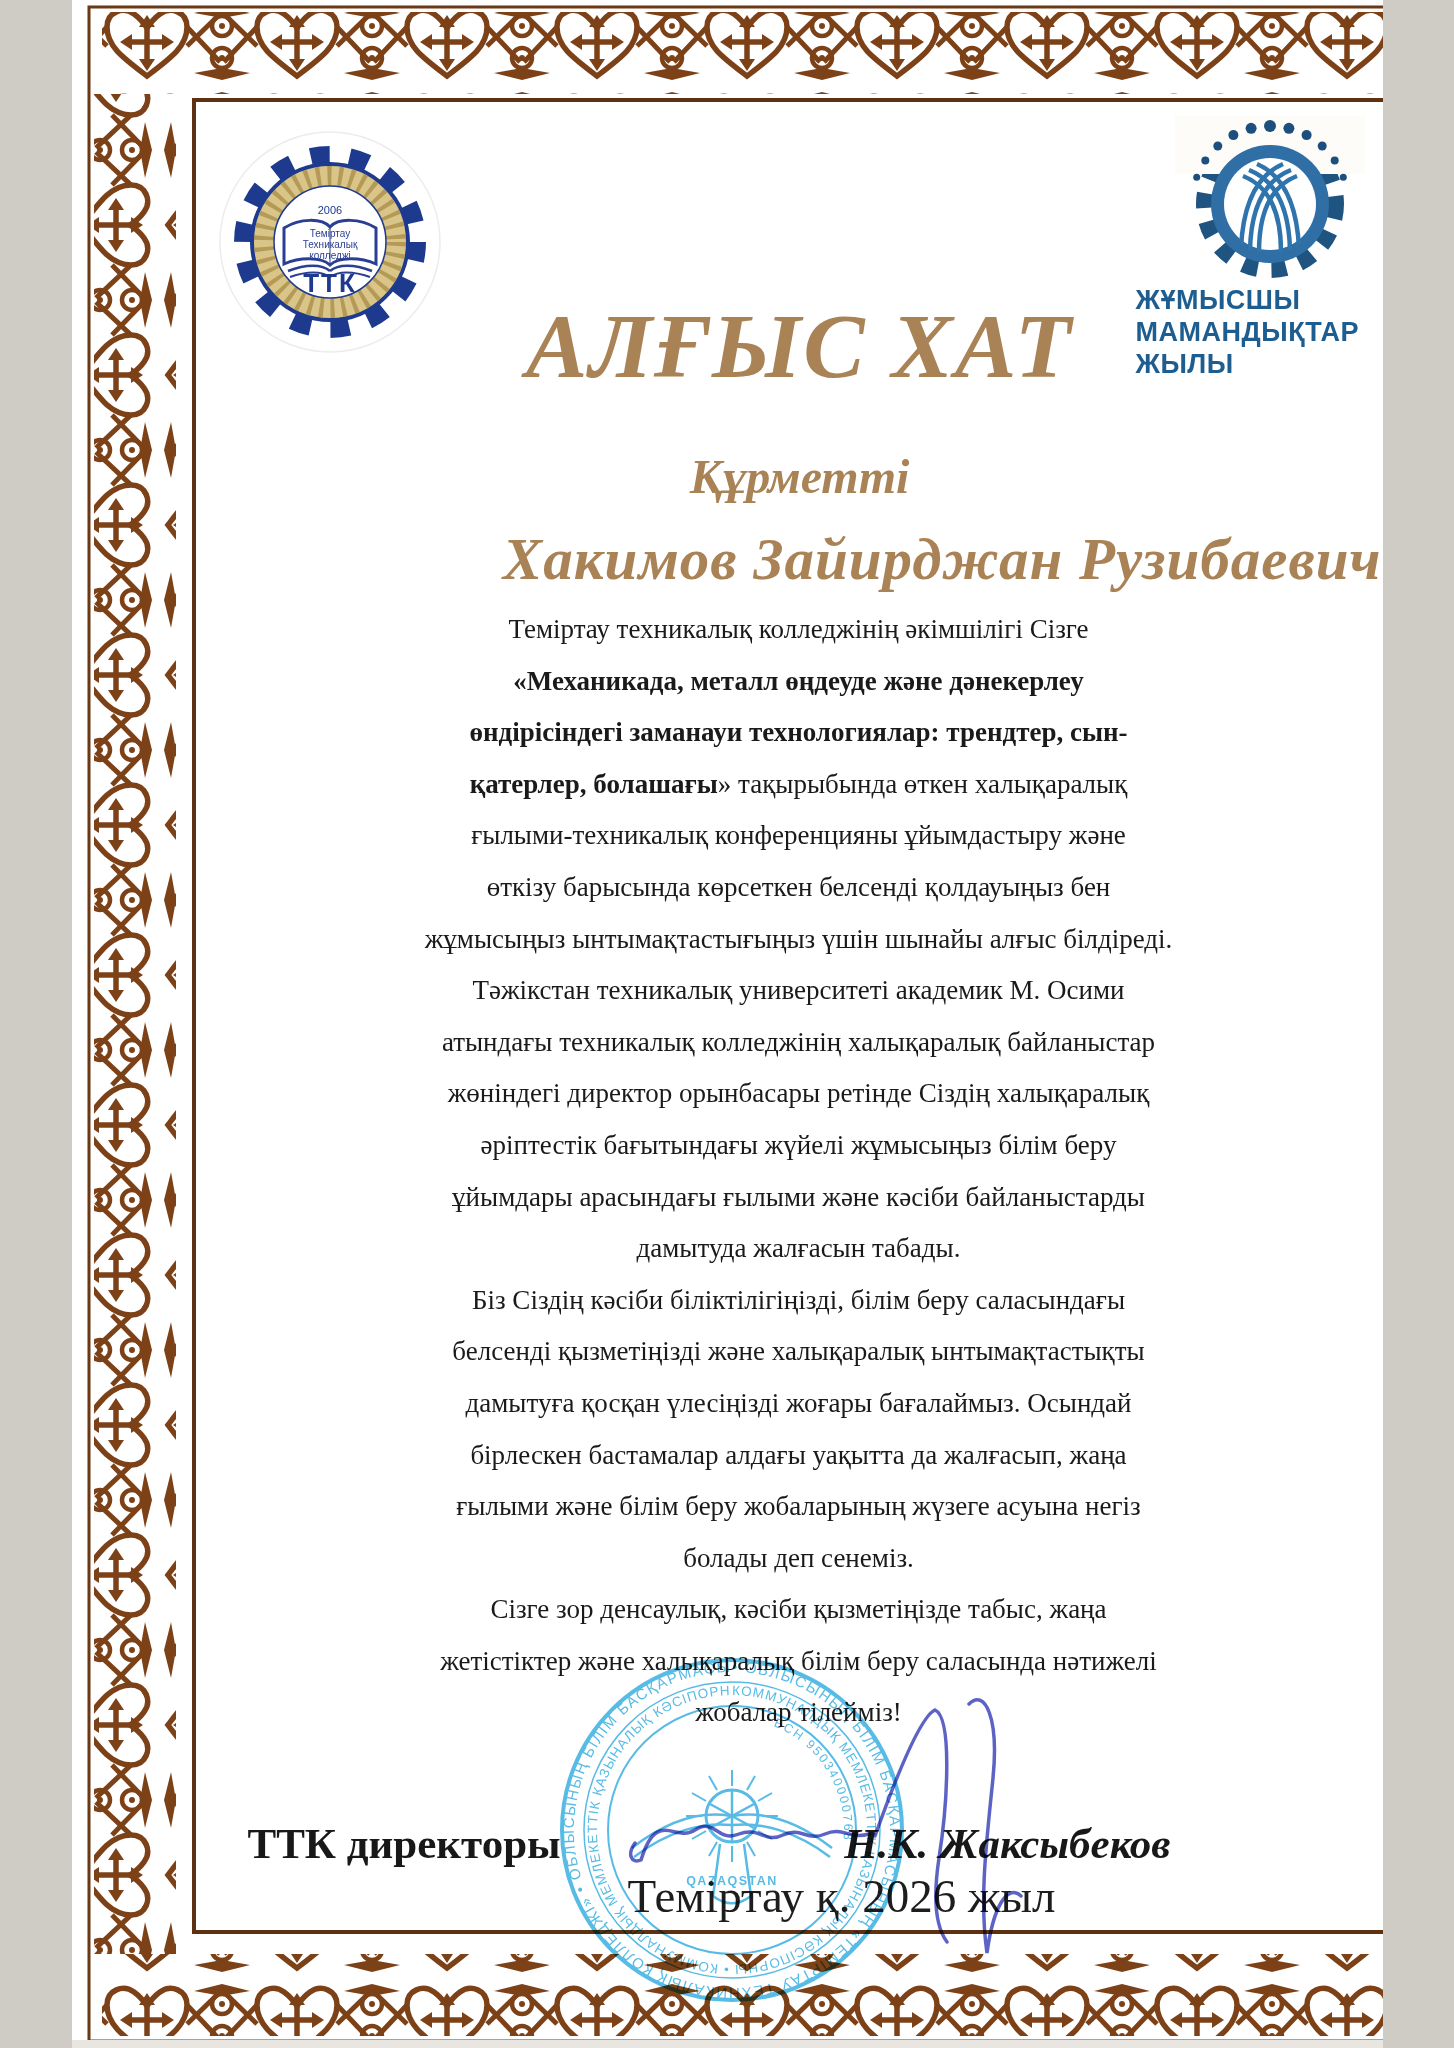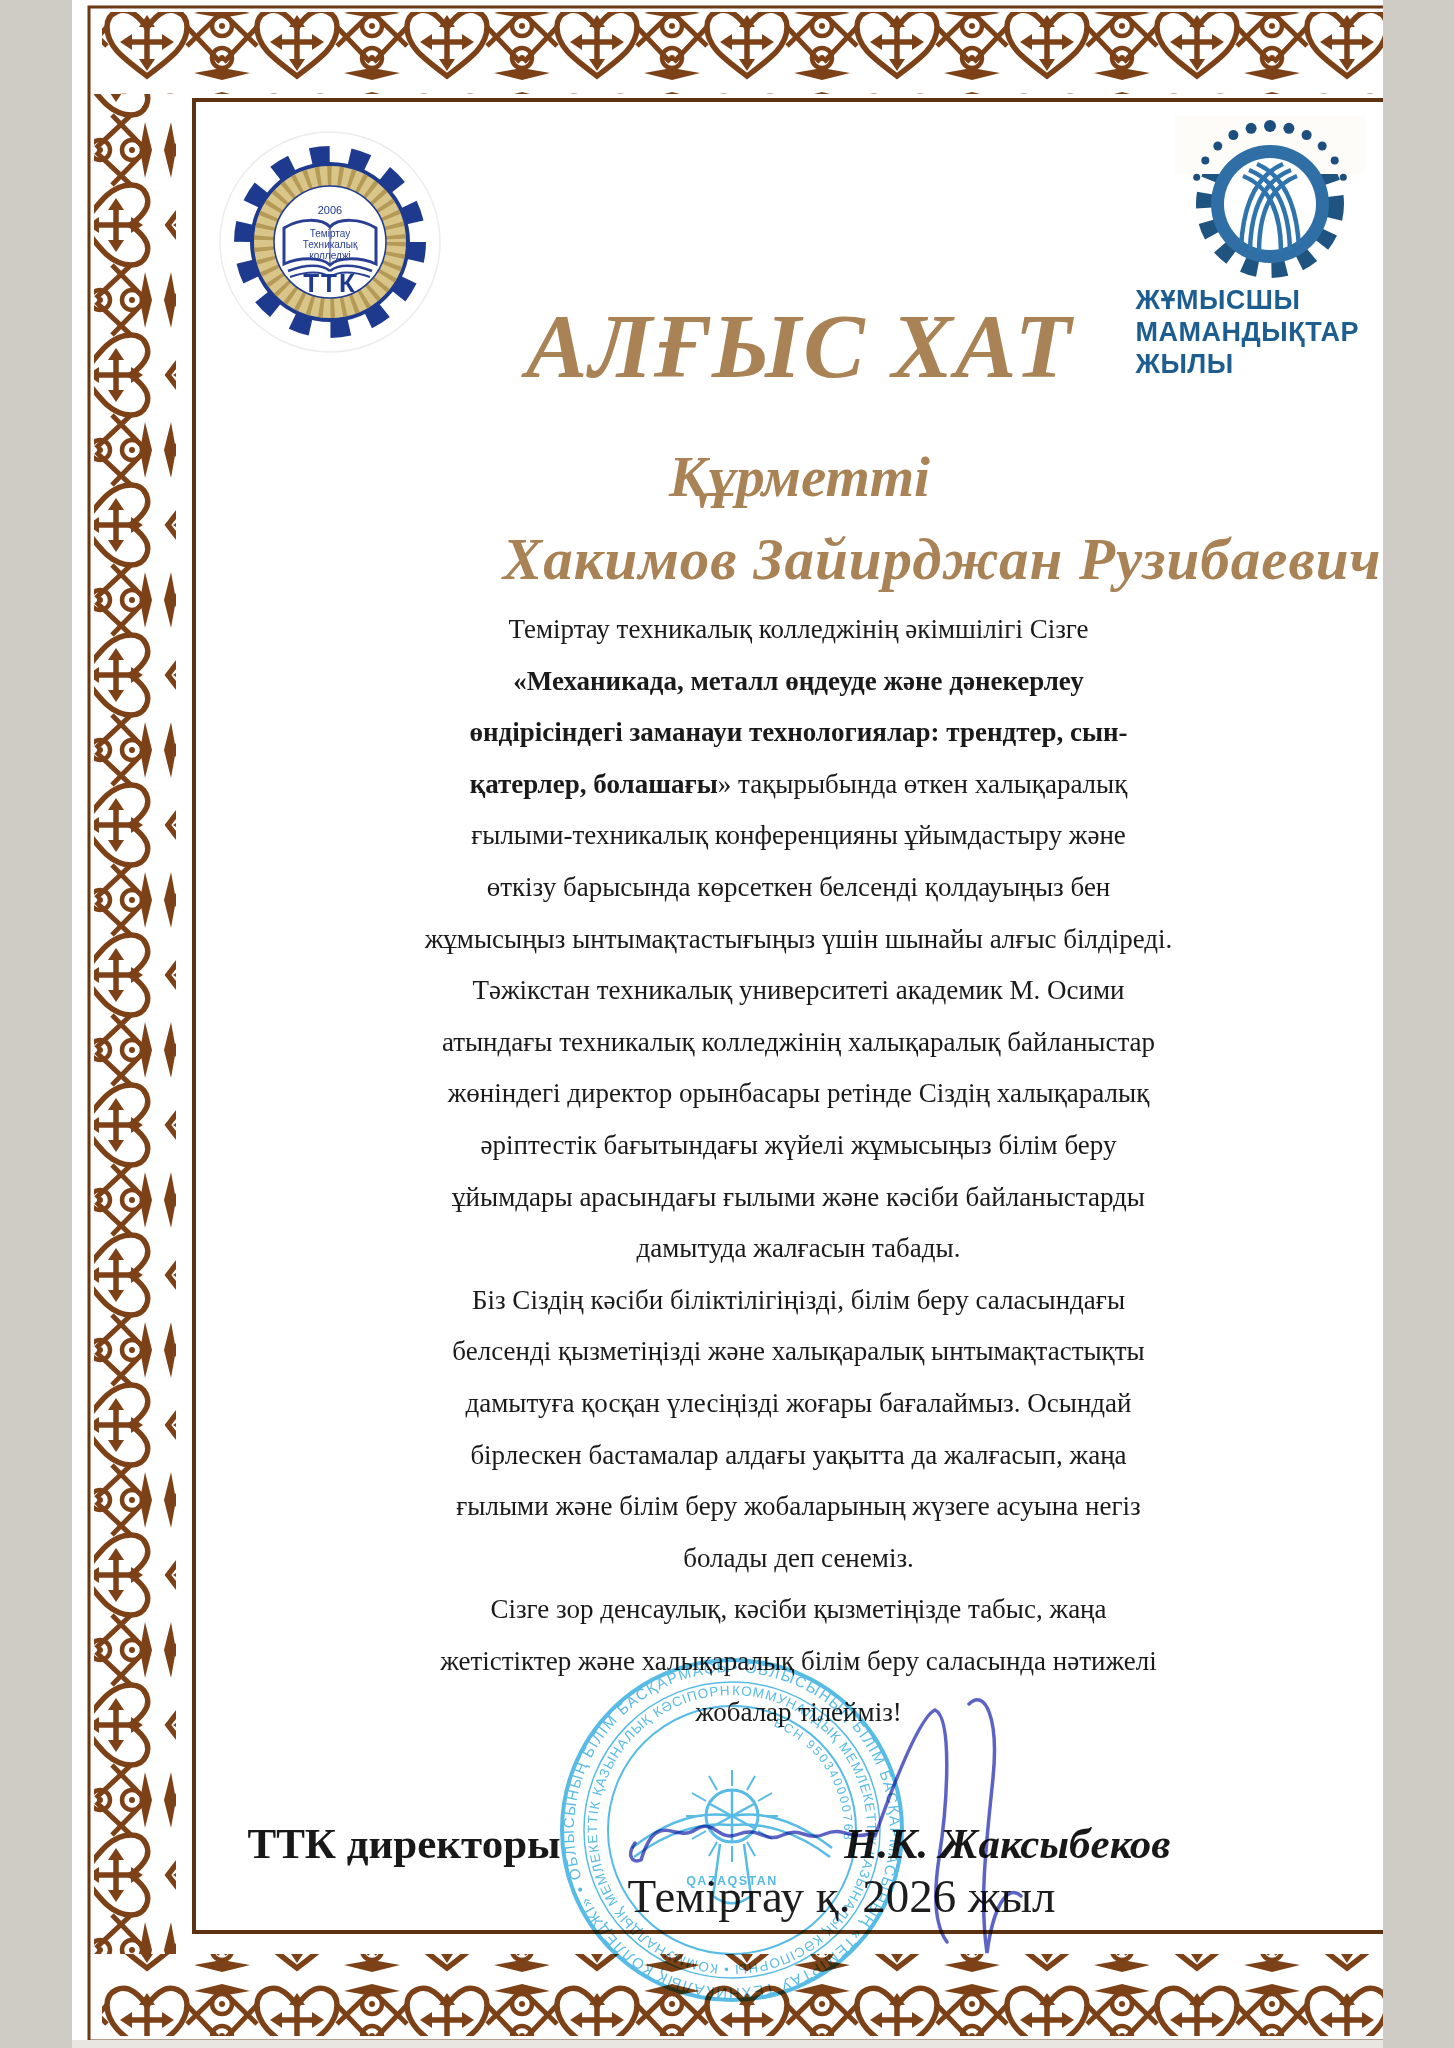--- a/index.html
+++ b/index.html
@@ -12,21 +12,21 @@
   svg{display:block;}
 
   
   .title{
     left:122px;top:296px;width:1212px;text-align:center;
     font-size:92px;line-height:100px;font-weight:bold;font-style:italic;
     letter-spacing:2px;color:#a98356;
   }
   .greeting{
     left:122px;top:446px;width:1212px;text-align:center;
-    font-size:57px;line-height:62px;font-style:italic;font-weight:600;color:#a98356;
+    font-size:48px;line-height:62px;font-style:italic;font-weight:600;color:#a98356;
   }
   .recipient{
     left:122px;top:526px;width:1212px;text-align:right;
     font-size:59px;line-height:66px;font-style:italic;font-weight:bold;
     color:#a98356;letter-spacing:1px;white-space:nowrap;
   }
 
   
   .body-text{left:132px;top:604px;width:1190px;font-size:27px;line-height:51.6px;color:#1a1a1a;}
   .bline{text-align:center;white-space:nowrap;}

